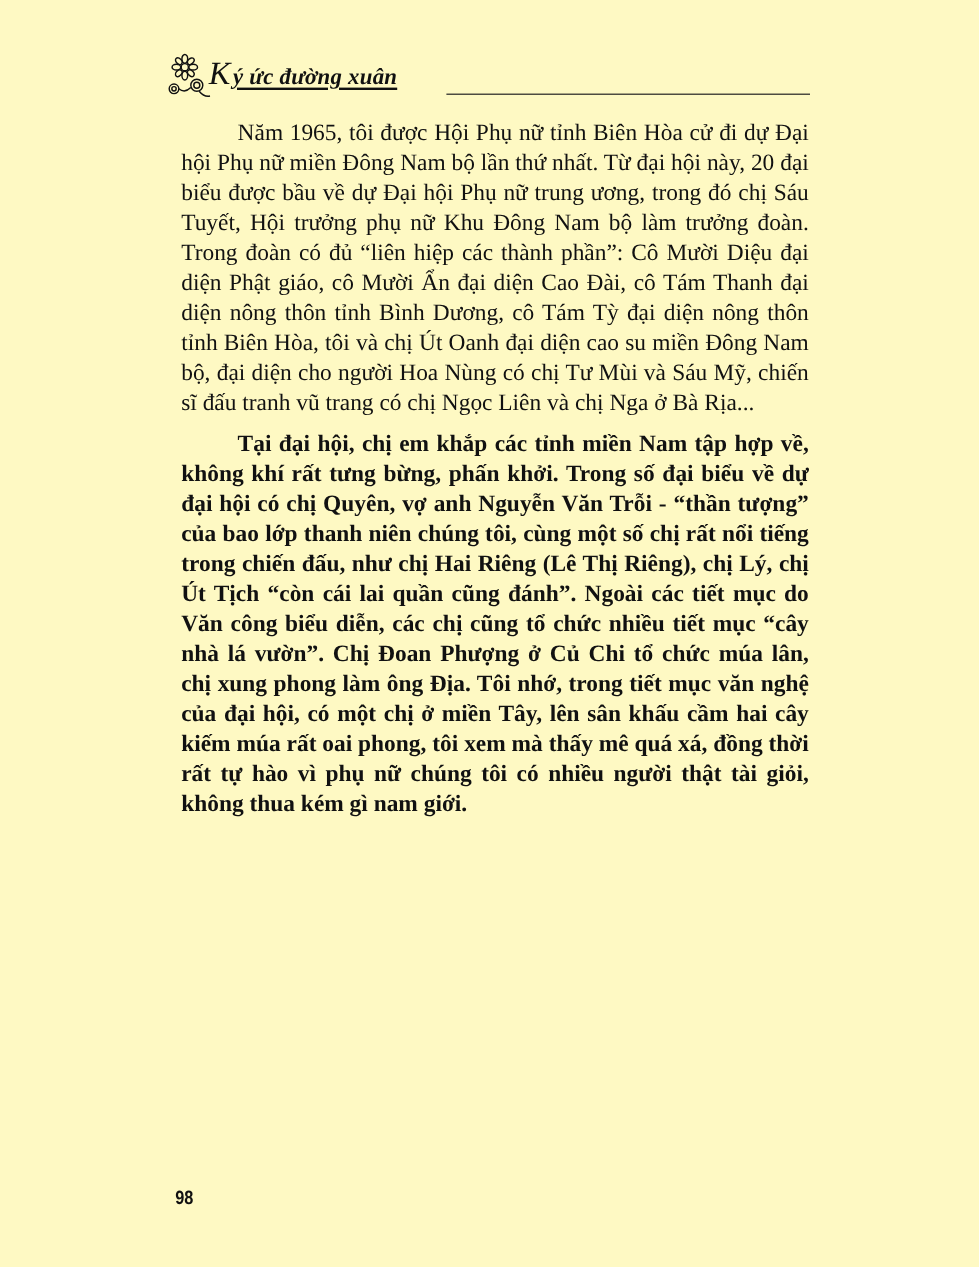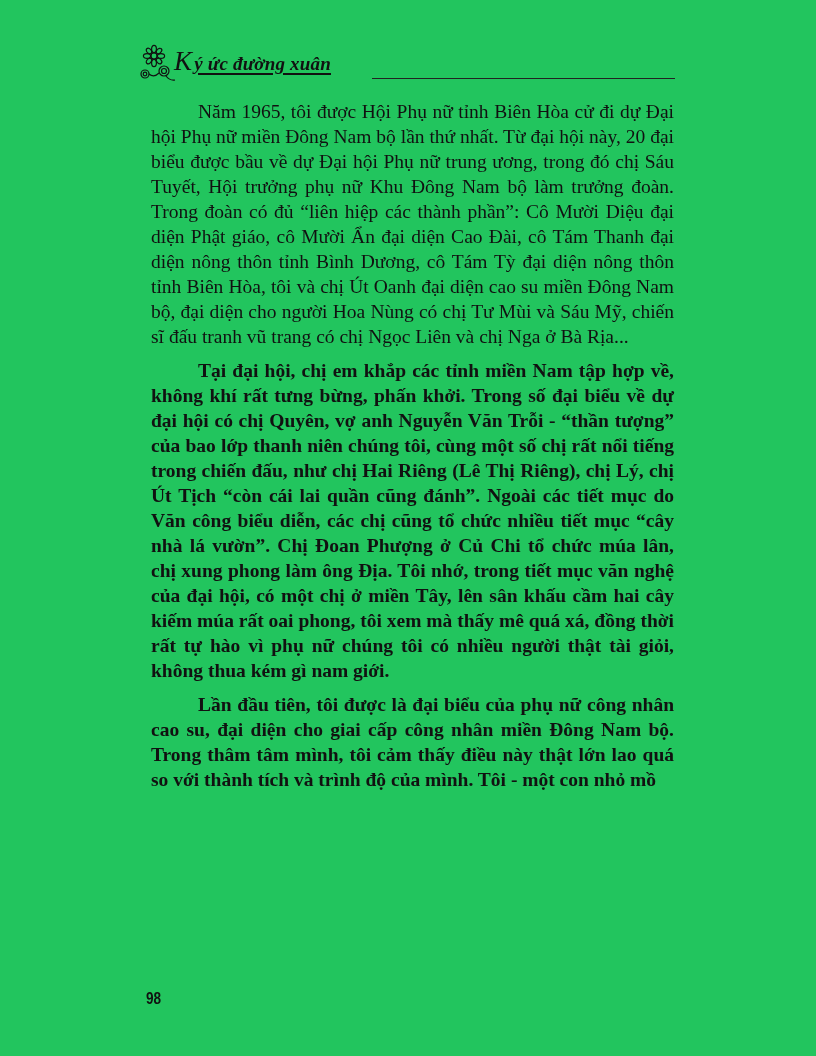--- a/index.html
+++ b/index.html
@@ -1,17 +1,17 @@
 <!DOCTYPE html>
 <html><head>
 <meta charset="utf-8">
 <style>
   html, body { margin: 0; padding: 0; background: #ffffff; }
   body { width: 816px; height: 1056px; position: relative; overflow: hidden; }
-  .page { position: absolute; left: 0; top: 0; width: 816px; height: 1056px; background: #22c55e; }
+  .page { position: absolute; left: 0; top: 0; width: 816px; height: 1056px; background: #fef9c3; }
 
   .header { position: absolute; left: 140px; top: 44px; width: 536px; height: 40px; }
   .ornament { position: absolute; left: 0; top: 0; width: 36px; height: 38px; }
   .header-title {
     position: absolute; left: 34px; top: 2px;
     font-family: "Liberation Serif", serif; font-style: italic; font-weight: bold;
     font-size: 19px; color: #111; white-space: nowrap; letter-spacing: 0.2px;
   }
   .header-title .cap { font-size: 27px; font-weight: normal; font-style: italic; margin-right: 2px; }
   .header-title .rest { text-decoration: underline; text-underline-offset: 3px; text-decoration-thickness: 1.5px; }
@@ -58,17 +58,16 @@
     </svg>
     <div class="header-title">
       <span class="cap">K</span><span class="rest">ý ức đường xuân</span>
     </div>
     <div class="header-rule"></div>
   </div>
 
   <div class="body-text">
     <p class="para">Năm 1965, tôi được Hội Phụ nữ tỉnh Biên Hòa cử đi dự Đại hội Phụ nữ miền Đông Nam bộ lần thứ nhất. Từ đại hội này, 20 đại biểu được bầu về dự Đại hội Phụ nữ trung ương, trong đó chị Sáu Tuyết, Hội trưởng phụ nữ Khu Đông Nam bộ làm trưởng đoàn. Trong đoàn có đủ “liên hiệp các thành phần”: Cô Mười Diệu đại diện Phật giáo, cô Mười Ẩn đại diện Cao Đài, cô Tám Thanh đại diện nông thôn tỉnh Bình Dương, cô Tám Tỳ đại diện nông thôn tỉnh Biên Hòa, tôi và chị Út Oanh đại diện cao su miền Đông Nam bộ, đại diện cho người Hoa Nùng có chị Tư Mùi và Sáu Mỹ, chiến sĩ đấu tranh vũ trang có chị Ngọc Liên và chị Nga ở Bà Rịa...</p>
     <p class="para">Tại đại hội, chị em khắp các tỉnh miền Nam tập hợp về, không khí rất tưng bừng, phấn khởi. Trong số đại biểu về dự đại hội có chị Quyên, vợ anh Nguyễn Văn Trỗi - “thần tượng” của bao lớp thanh niên chúng tôi, cùng một số chị rất nổi tiếng trong chiến đấu, như chị Hai Riêng (Lê Thị Riêng), chị Lý, chị Út Tịch “còn cái lai quần cũng đánh”. Ngoài các tiết mục do Văn công biểu diễn, các chị cũng tổ chức nhiều tiết mục “cây nhà lá vườn”. Chị Đoan Phượng ở Củ Chi tổ chức múa lân, chị xung phong làm ông Địa. Tôi nhớ, trong tiết mục văn nghệ của đại hội, có một chị ở miền Tây, lên sân khấu cầm hai cây kiếm múa rất oai phong, tôi xem mà thấy mê quá xá, đồng thời rất tự hào vì phụ nữ chúng tôi có nhiều người thật tài giỏi, không thua kém gì nam giới.</p>
-    <p class="para">Lần đầu tiên, tôi được là đại biểu của phụ nữ công nhân cao su, đại diện cho giai cấp công nhân miền Đông Nam bộ. Trong thâm tâm mình, tôi cảm thấy điều này thật lớn lao quá so với thành tích và trình độ của mình. Tôi - một con nhỏ mồ</p>
   </div>
 
   <div class="page-number">98</div>
 </div>
 
 </body></html>

